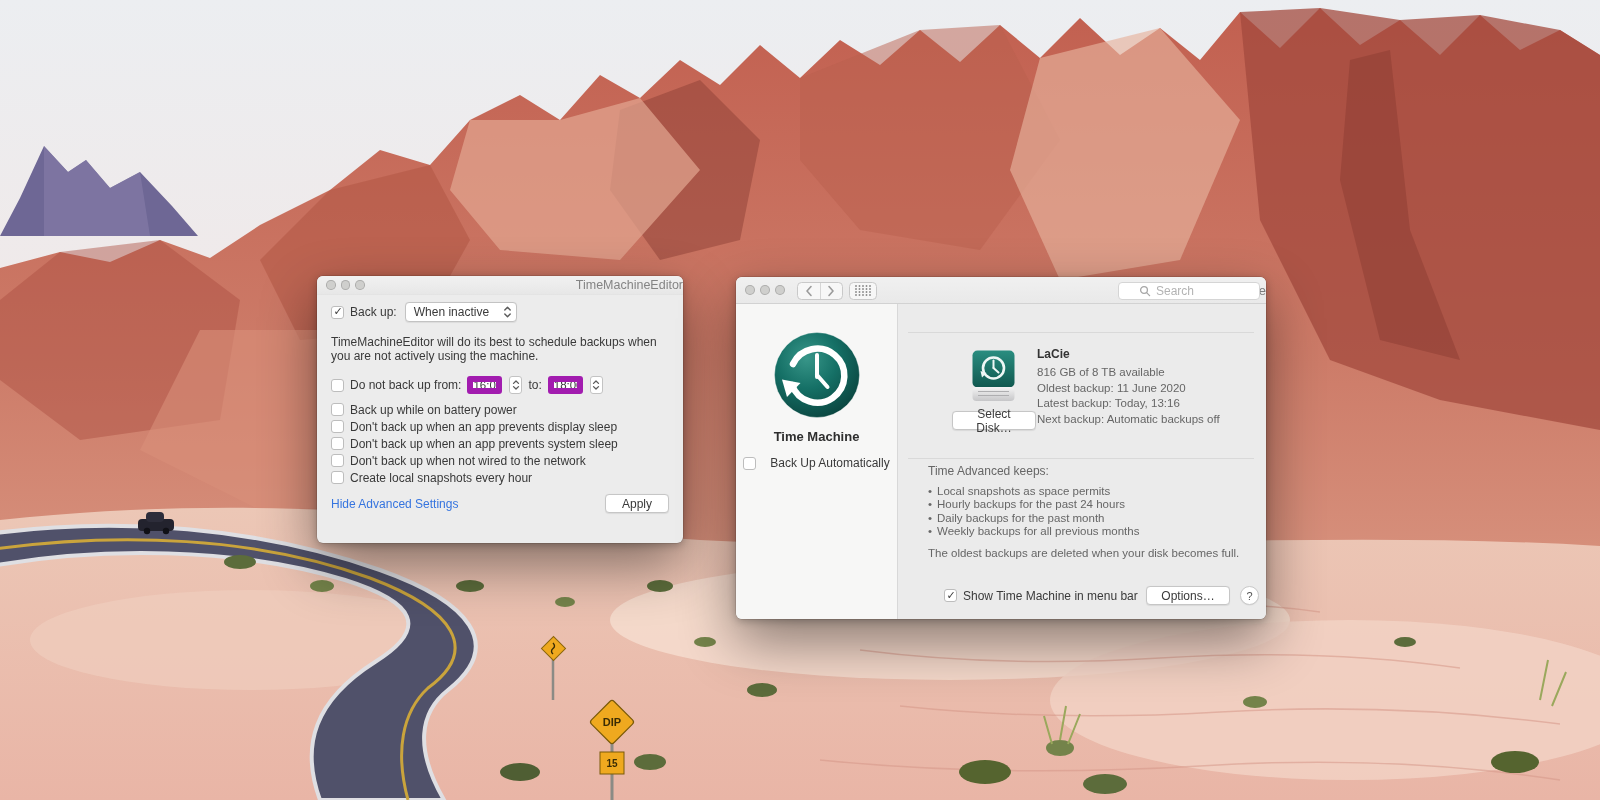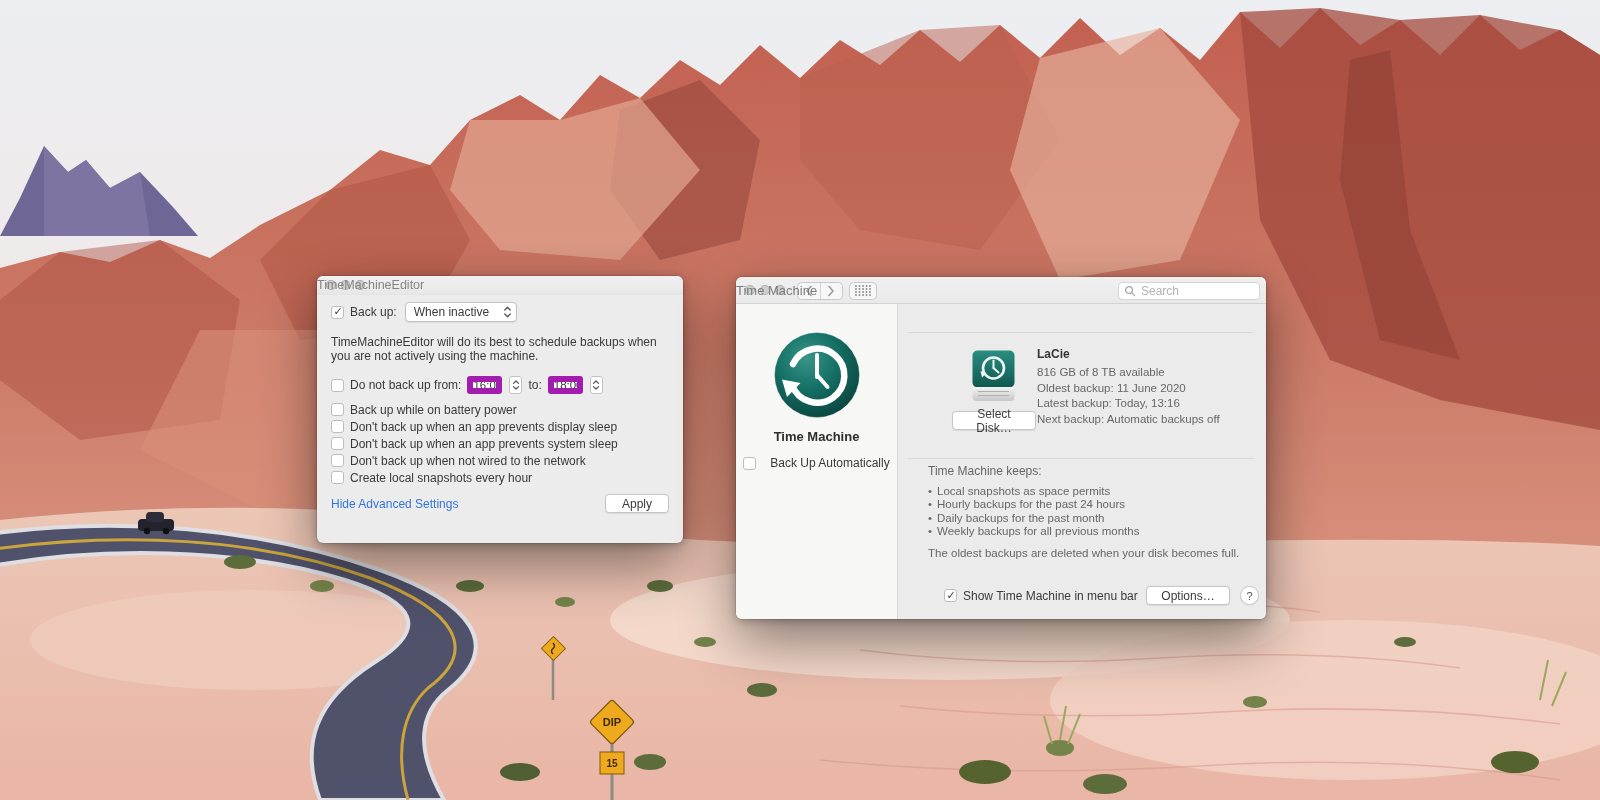--- a/index.html
+++ b/index.html
@@ -16,21 +16,21 @@
   .cb{width:13px;height:13px;flex:none;background:#fff;border:1px solid #bdbdbd;border-radius:3px;position:relative;}
   .cb.checked::after{content:"✓";position:absolute;left:1.5px;top:-1.5px;font-size:11px;font-weight:bold;color:#3c3c3c;}
   .btn{display:inline-flex;align-items:center;justify-content:center;background:#fff;border:1px solid #c6c6c6;
     border-radius:4px;font-size:12px;color:#3a3a3a;box-shadow:0 .5px 1px rgba(0,0,0,.08);}
 
   
   .editor{left:317px;top:276px;width:366px;height:267px;}
   .editor .titlebar{position:relative;height:19px;border-radius:6px 6px 0 0;
     background:linear-gradient(#f1f1f1,#e7e7e7);border-bottom:1px solid rgba(0,0,0,.05);}
   .editor .titlebar .lt{width:9.5px;height:9.5px;}
-  .win-title{position:absolute;left:0;right:0;text-align:left;font-size:12.5px;color:#848484;line-height:19px;margin:0;font-weight:normal;}
+  .win-title{position:absolute;left:0;right:0;text-align:right;font-size:12.5px;color:#848484;line-height:19px;margin:0;font-weight:normal;}
   .e-content{padding:0 14px;font-size:12px;color:#393939;}
   .e-row{display:flex;align-items:center;gap:6px;}
   .e-row1{margin-top:7px;height:20px;}
   .popup{margin-left:2px;height:20px;width:112px;display:inline-flex;align-items:center;background:#fff;
     border:1px solid #c3c3c3;border-radius:4px;padding:0 4px 0 8px;box-shadow:0 .5px 1px rgba(0,0,0,.07);}
   .popup .val{flex:1;font-size:12px;color:#3a3a3a;}
   .e-desc{margin:13px 0 0;line-height:14px;width:340px;}
   .e-rowint{margin-top:13px;height:18px;}
   .timefield{width:35px;height:18px;border:6px solid #a21caf;border-radius:3px;background:#fff;
     font-family:inherit;font-size:11.5px;color:#3a3a3a;text-align:center;padding:0;}
@@ -47,21 +47,21 @@
   .toolbar{position:relative;height:27px;border-radius:6px 6px 0 0;background:linear-gradient(#f0f0f0,#e9e9e9);
     border-bottom:1px solid #d2d2d2;}
   .navseg{position:absolute;left:61px;top:4.5px;width:46px;height:18px;background:#f7f7f7;border:1px solid #c9c9c9;
     border-radius:4.5px;display:flex;}
   .navseg .half{flex:1;display:flex;align-items:center;justify-content:center;}
   .navseg .half+.half{border-left:1px solid #d6d6d6;}
   .gridbtn{position:absolute;left:113px;top:4.5px;width:28px;height:18px;background:#f7f7f7;border:1px solid #c9c9c9;
     border-radius:4.5px;display:flex;align-items:center;justify-content:center;}
   .tm-title{line-height:27px;font-size:13px;color:#7c7c7c;}
   .search{position:absolute;right:6px;top:4.5px;width:142px;height:18px;background:#fff;border:1px solid #d5d5d5;
-    border-radius:4px;display:flex;align-items:center;padding:0 5px;gap:3px;}
+    border-radius:4px;display:flex;align-items:center;padding:0 20px;gap:3px;}
   .search input{flex:1;border:none;outline:none;background:transparent;font-family:inherit;font-size:12px;color:#444;min-width:0;}
   .search input::placeholder{color:#b3b3b3;}
   .tm-body{position:absolute;top:27px;left:0;right:0;bottom:0;display:flex;border-radius:0 0 6px 6px;overflow:hidden;}
   .tm-side{width:162px;flex:none;background:#f7f7f6;border-right:1px solid #d8d8d8;}
   .tm-logo{display:block;margin:26px auto 0;}
   .tm-name{margin-top:9px;text-align:center;font-size:13px;font-weight:bold;color:#2e2e2e;}
   .auto-row{margin-top:12px;display:flex;align-items:center;justify-content:center;gap:14px;font-size:12px;color:#3a3a3a;}
   .tm-main{flex:1;position:relative;background:#ebebeb;font-size:12px;}
   .sep{position:absolute;left:10px;right:12px;height:1px;background:#d9d9d9;}
   .sep1{top:28px;} .sep2{top:154px;}
@@ -352,21 +352,21 @@
         <button class="btn select-disk">Select Disk…</button>
         <div class="disk-info">
           <div class="disk-name">LaCie</div>
           <div class="disk-line">816 GB of 8 TB available</div>
           <div class="disk-line">Oldest backup: 11 June 2020</div>
           <div class="disk-line">Latest backup: Today, 13:16</div>
           <div class="disk-line">Next backup: Automatic backups off</div>
         </div>
         <div class="sep sep2"></div>
         <div class="keeps">
-          <div class="keeps-h">Time Machine keeps:</div>
+          <div class="keeps-h">Time Advanced keeps:</div>
           <div class="keeps-items">
             <div class="keeps-item">Local snapshots as space permits</div>
             <div class="keeps-item">Hourly backups for the past 24 hours</div>
             <div class="keeps-item">Daily backups for the past month</div>
             <div class="keeps-item">Weekly backups for all previous months</div>
           </div>
           <div class="keeps-note">The oldest backups are deleted when your disk becomes full.</div>
         </div>
         <div class="tm-footer">
           <span class="menurow">

